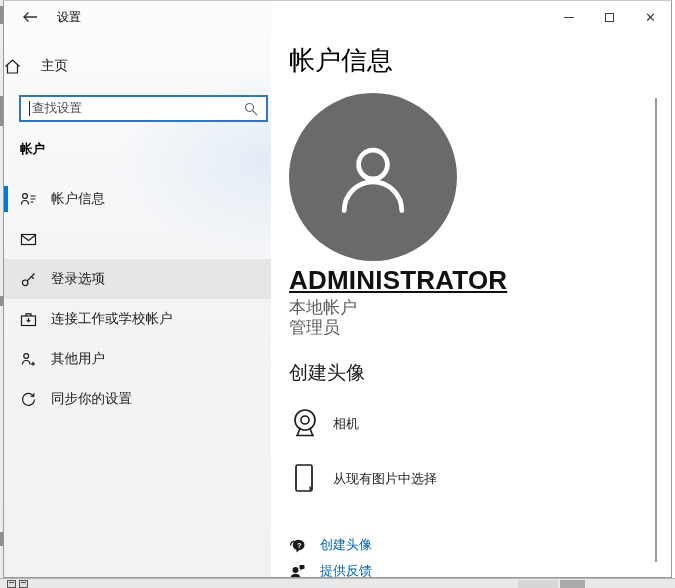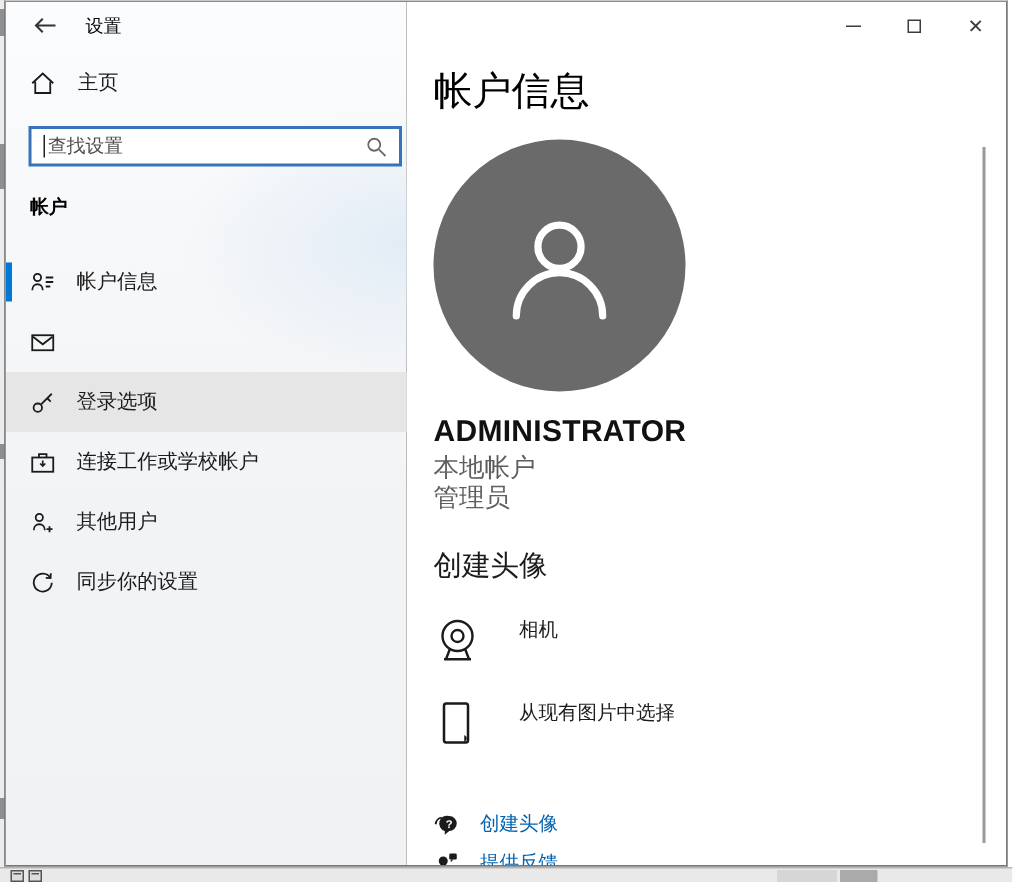--- a/index.html
+++ b/index.html
@@ -18,21 +18,21 @@
   
   .window { position:absolute; left:3px; top:0; width:669px; height:578px; background:#000000; border:1px solid #9a9a9a; border-top:1px solid #c8c8c8; display:flex; overflow:hidden; }
 
   
   .sidebar { position:relative; width:267px; flex:0 0 267px; height:100%;
     background: radial-gradient(ellipse 220px 130px at 100% 28%, #e2ecf6 0%, rgba(226,236,246,0) 70%),
                 linear-gradient(180deg,#fbfcfd 0%, #f2f3f5 60%, #f1f2f4 100%); }
   .titlebar-left { display:flex; align-items:center; height:32px; padding-left:15px; }
   .back-btn { width:22px; height:22px; display:flex; align-items:center; justify-content:center; cursor:default; }
   .app-title { margin-left:16px; font-size:12px; color:#000; }
-  .home-row { display:flex; align-items:center; gap:15px; padding-left:16px; margin-top:6px; height:32px; }
+  .home-row { display:flex; align-items:center; gap:20px; margin-top:17px; height:32px; }
   .home-row .label { font-size:13.5px; color:#1b1b1b; }
   .searchbox { position:relative; margin:13px 0 0 15px; width:249px; height:27px; background:#fff; border:2px solid #3673b8; display:flex; align-items:center; padding:0 8px; }
   .caret { width:1px; height:15px; background:#222; margin-right:2px; }
   .search-placeholder { font-size:12.5px; color:#4c4c4c; flex:1; }
   .group-header { margin:19px 8px 0 16px; font-size:12.5px; font-weight:bold; color:#000;font-family:Liberation Serif, serif; }
   .nav { margin-top:21px; }
   .nav-item { position:relative; display:flex; align-items:center; gap:14px; height:40px; padding-left:16px; font-size:13.5px; color:#1b1b1b; cursor:default; }
   .nav-item.hover { background:#e6e6e6; }
   .accent-bar { position:absolute; left:0; top:7px; width:4px; height:26px; background:#0078d7; }
   .nav-icon { width:17px; height:17px; flex:0 0 17px; }
@@ -40,25 +40,25 @@
   
   .content { position:relative; flex:1; background:#fff; padding-left:18px; overflow:hidden; }
   .controls { position:absolute; top:0; right:0; display:flex; height:32px; }
   .ctrl { width:41px; height:32px; display:flex; align-items:center; justify-content:center; color:#3c3c3c; cursor:default; }
   .min-glyph { width:10px; height:1px; background:#3c3c3c; }
   .max-glyph { width:9px; height:9px; border:1px solid #3c3c3c; }
   .close-glyph { font-size:13px; line-height:13px; color:#3c3c3c; }
 
   .page-title { margin-top:42px; font-size:26px; font-weight:400; color:#000; }
   .avatar { margin-top:15px; width:168px; height:168px; border-radius:50%; background:#6a6a6a; display:flex; align-items:center; justify-content:center; }
-  .user-name { margin-top:16px; font-size:20px; font-weight:bold; color:#111; letter-spacing:0.2px; }
+  .user-name { margin-top:4px; font-size:26px; font-weight:bold; color:#111; letter-spacing:0.2px;text-decoration:underline; }
   .user-sub { margin-top:3px; font-size:17px; color:#5e5e5e; line-height:17px; }
 
   .section-heading { margin-top:24px; font-size:19px; font-weight:400; color:#1b1b1b; }
-  .option-row { display:flex; gap:25px; margin-top:21px; height:34px; cursor:default; }
+  .option-row { display:flex; align-items:center; gap:12px; margin-top:21px; height:34px; cursor:default; }
   .option-row .label { font-size:13px; color:#1b1b1b; }
   .opt-icon { width:32px; height:34px; flex:0 0 32px; }
 
   .links { margin-top:36px; }
   .link-row { display:flex; align-items:center; gap:14px; height:26px; cursor:default; }
   .link-row .label { font-size:13px; color:#0063b1; }
   .link-icon { width:17px; height:17px; flex:0 0 17px; }
 
   .scrollbar { position:absolute; right:14px; top:97px; width:2px; height:464px; background:#9a9a9a; }
 

